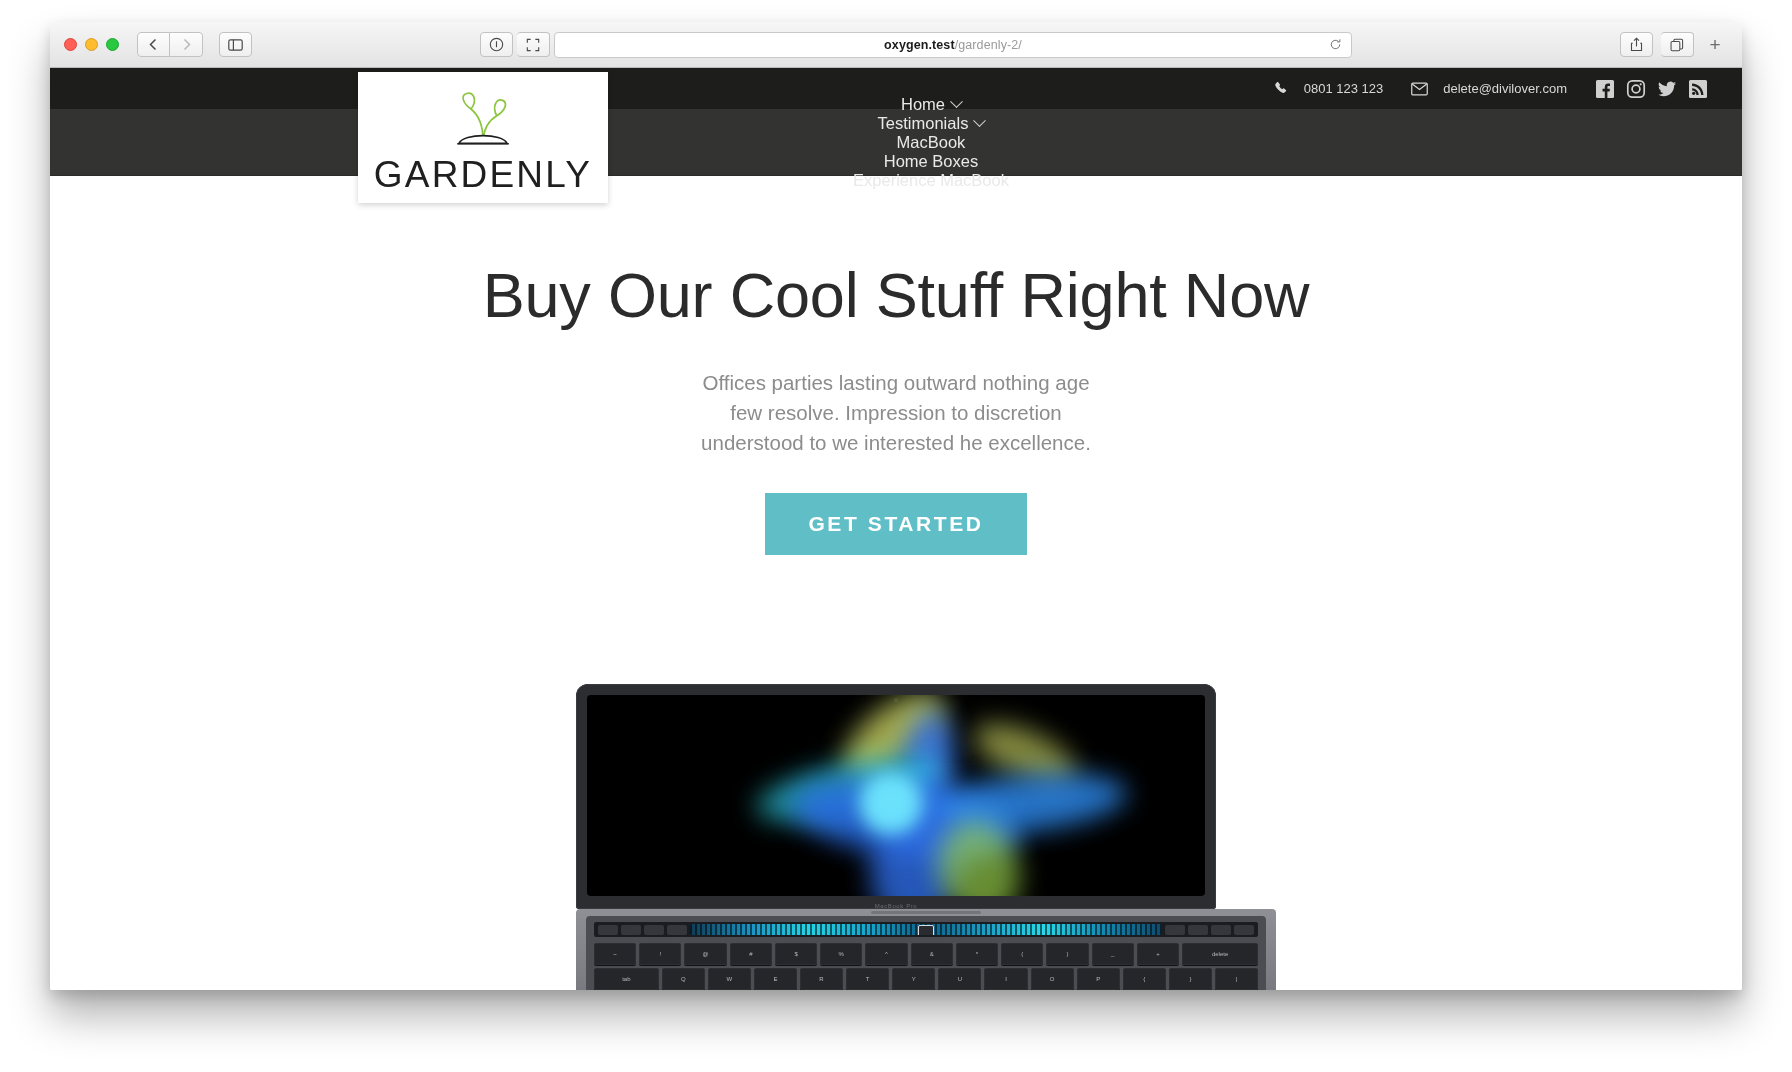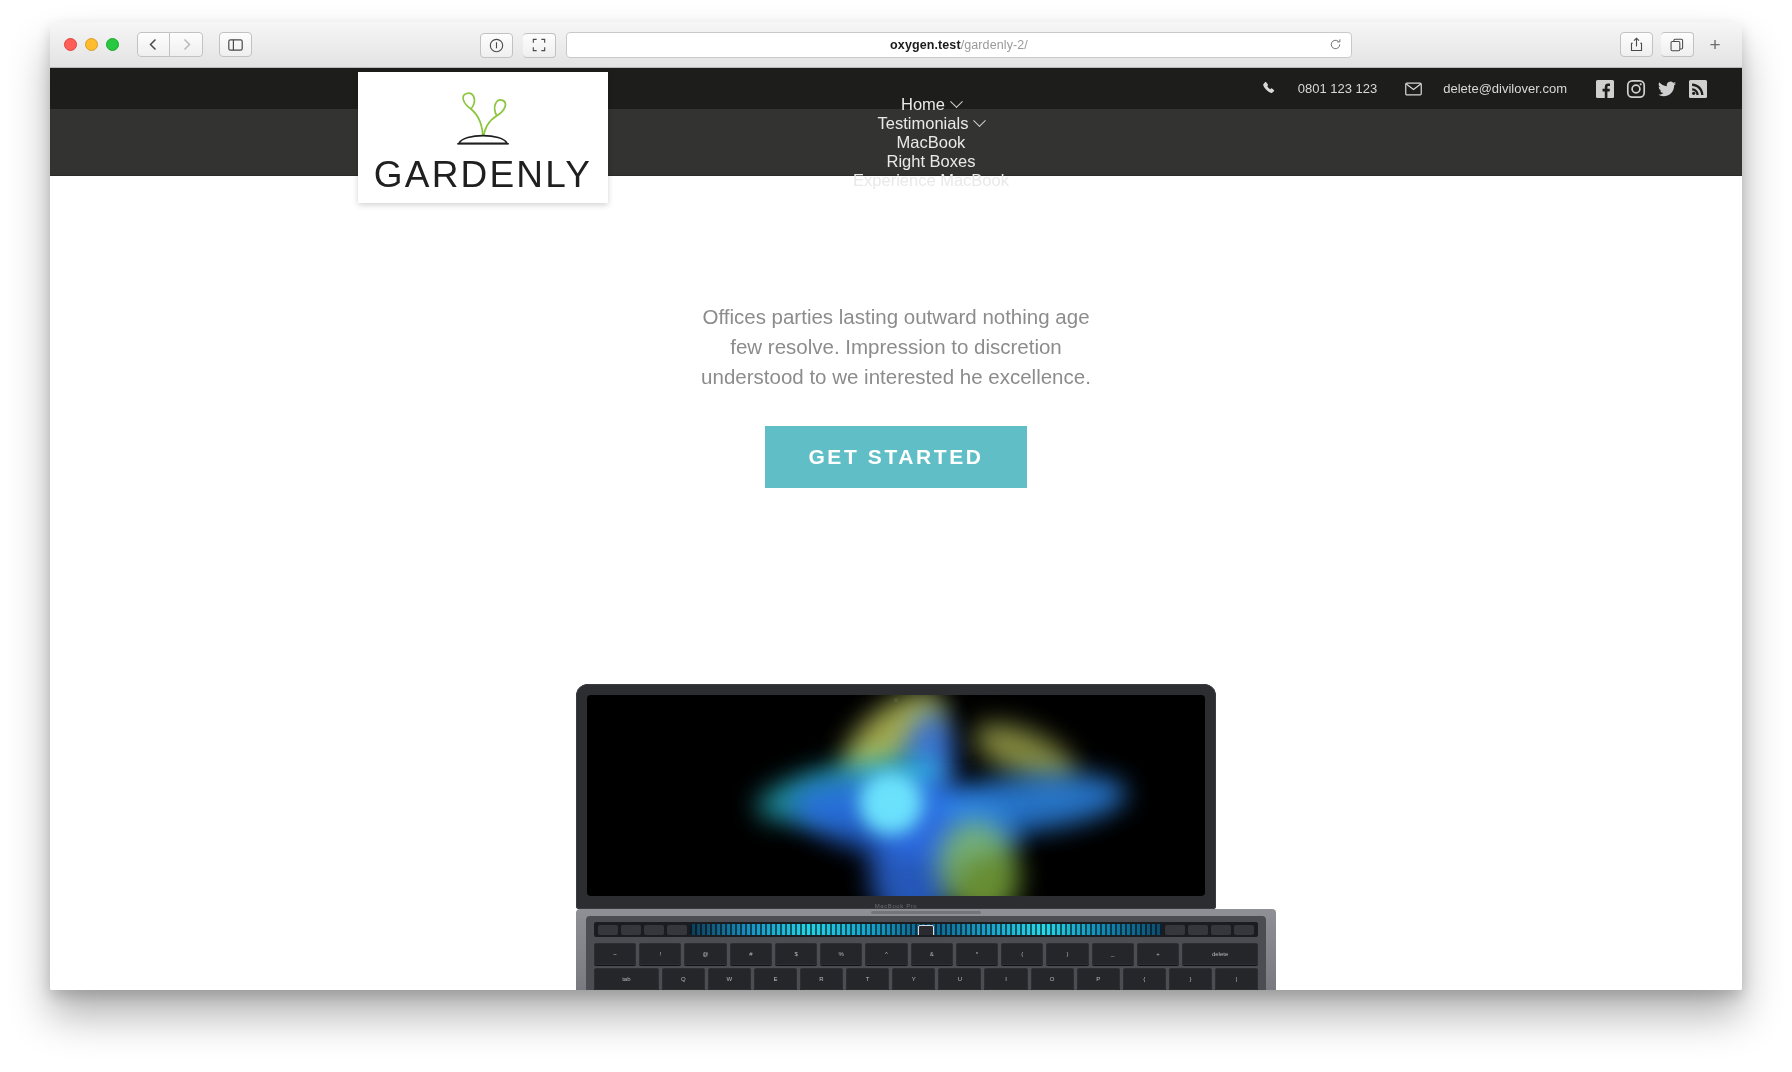--- a/index.html
+++ b/index.html
@@ -72,22 +72,22 @@
   .tb-btn.single { border-radius: 4px; }
   .tb-btn.disabled { color: #b9b9b9; }
 
   .tb-solo { margin-left: 16px; }
 
   .toolbar-center {
     position: absolute;
     left: 430px;
     right: 390px;
     display: flex;
-    align-items: flex-end;
-    gap: 10px;
+    align-items: center;
+    gap: 4px;
   }
 
   #address-bar {
     flex: 1;
     height: 26px;
     background: #ffffff;
     border: 1px solid #c9c9c9;
     border-radius: 4px;
     display: flex;
     align-items: center;
@@ -133,21 +133,21 @@
     background: #1d1d1b;
     display: flex;
     align-items: center;
     justify-content: flex-end;
     padding-right: 34px;
     gap: 0;
   }
   .contact-item {
     display: flex;
     align-items: center;
-    gap: 21px;
+    gap: 15px;
     color: #d8d8d8;
     font-size: 13px;
     margin-right: 28px;
     white-space: nowrap;
   }
   .contact-item svg { display: block; }
   .social-row { display: flex; align-items: center; gap: 11px; }
   .social-ico { width: 20px; height: 20px; display: block; color: #d0d0d0; }
 
   
@@ -522,41 +522,42 @@
             <span class="chev"></span>
           </div>
           <div class="nav-item">
             <span>Testimonials</span>
             <span class="chev"></span>
           </div>
           <div class="nav-item">
             <span>MacBook</span>
           </div>
           <div class="nav-item">
-            <span>Right Boxes</span>
+            <span>Home Boxes</span>
           </div>
           <div class="nav-item">
             <span>Experience MacBook</span>
           </div>
         </div>
       </div>
 
       <div id="logo-box">
         <svg id="logo-mark" viewBox="0 0 100 72">
           <path d="M50 58 C50 44 46 30 36 22" fill="none" stroke="#8cc63f" stroke-width="2"></path>
           <path d="M50 58 C51 46 56 36 66 30" fill="none" stroke="#8cc63f" stroke-width="2"></path>
           <path d="M36 22 C26 15 24 6 31 4 C39 2 44 12 36 22 Z" fill="#ffffff" stroke="#8cc63f" stroke-width="2"></path>
           <path d="M66 30 C76 24 79 15 73 12 C66 9 60 19 66 30 Z" fill="#ffffff" stroke="#8cc63f" stroke-width="2"></path>
           <path d="M22 62 C28 50 72 50 78 62 Z" fill="#ffffff" stroke="#1f1f1f" stroke-width="1.8"></path>
           <line x1="20" y1="62.5" x2="80" y2="62.5" stroke="#1f1f1f" stroke-width="1.8"></line>
         </svg>
         <div id="logo-text">GARDENLY</div>
       </div>
 
       <div id="hero">
+        <h1 id="hero-title">Buy Our Cool Stuff Right Now</h1>
         <p id="hero-sub">
           <span>Offices parties lasting outward nothing age</span><br>
           <span>few resolve. Impression to discretion</span><br>
           <span>understood to we interested he excellence.</span>
         </p>
         <div>
           <a id="cta-button">GET STARTED</a>
         </div>
       </div>
 

